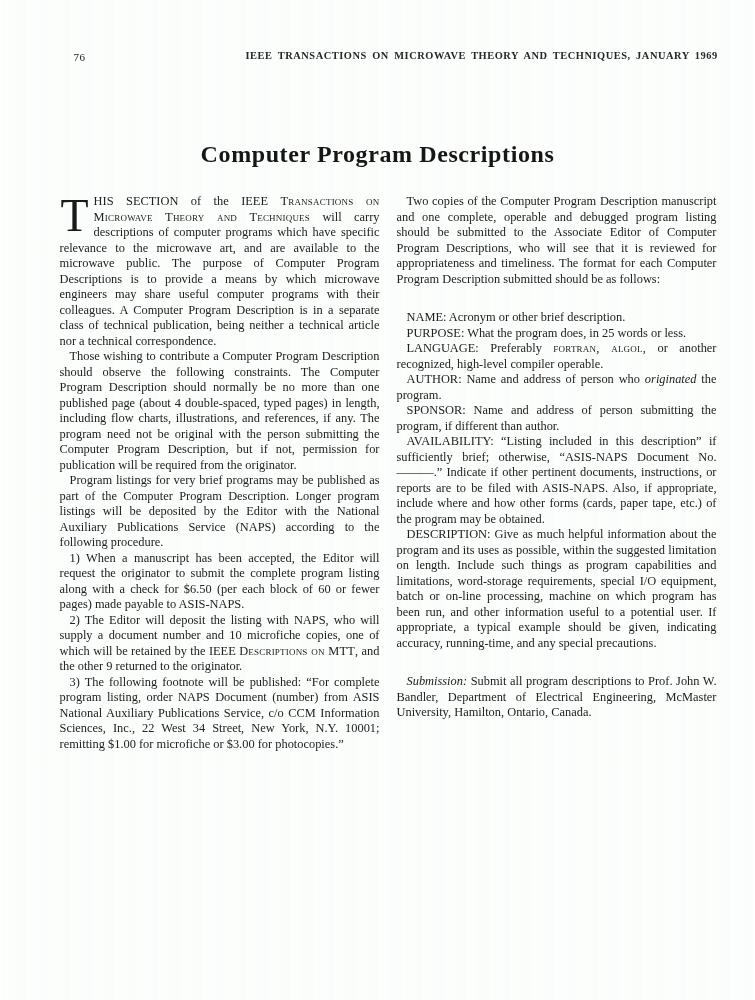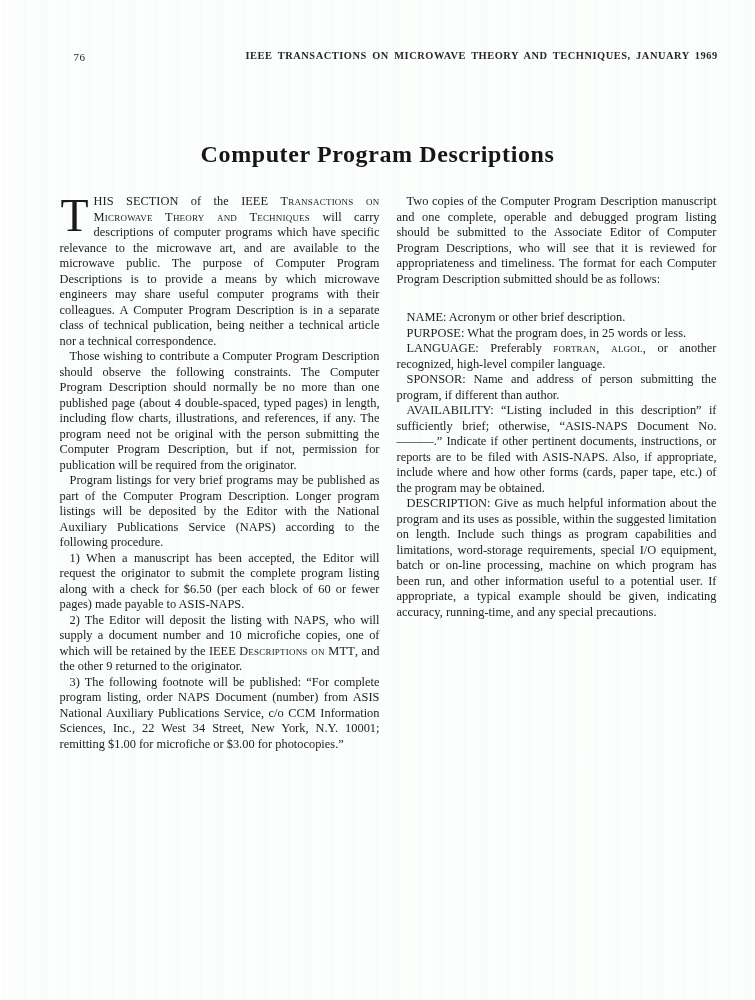--- a/index.html
+++ b/index.html
@@ -118,20 +118,22 @@
         <p class="para indent"><span class="normal">Those wishing to contribute a Computer Program Description should observe the following constraints. The Computer Program Description should normally be no more than one published page (about 4 double-spaced, typed pages) in length, including flow charts, illustrations, and references, if any. The program need not be original with the person submitting the Computer Program Description, but if not, permission for publication will be required from the originator.</span></p>
         <p class="para indent"><span class="normal">Program listings for very brief programs may be published as part of the Computer Program Description. Longer program listings will be deposited by the Editor with the National Auxiliary Publications Service (NAPS) according to the following procedure.</span></p>
         <p class="para indent"><span class="normal">1) When a manuscript has been accepted, the Editor will request the originator to submit the complete program listing along with a check for $6.50 (per each block of 60 or fewer pages) made payable to ASIS-NAPS.</span></p>
         <p class="para indent"><span class="normal">2) The Editor will deposit the listing with NAPS, who will supply a document number and 10 microfiche copies, one of which will be retained by the IEEE </span><span class="smallcaps">Descriptions on MTT</span><span class="normal">, and the other 9 returned to the originator.</span></p>
         <p class="para indent"><span class="normal">3) The following footnote will be published: “For complete program listing, order NAPS Document (number) from ASIS National Auxiliary Publications Service, c/o CCM Information Sciences, Inc., 22 West 34 Street, New York, N.Y. 10001; remitting $1.00 for microfiche or $3.00 for photocopies.”</span></p>
       </div>
     <div class="column right">
         <p class="para indent"><span class="normal">Two copies of the Computer Program Description manuscript and one complete, operable and debugged program listing should be submitted to the Associate Editor of Computer Program Descriptions, who will see that it is reviewed for appropriateness and timeliness. The format for each Computer Program Description submitted should be as follows:</span></p>
         <p class="para indent spaced"><span class="normal">NAME: Acronym or other brief description.</span></p>
         <p class="para indent"><span class="normal">PURPOSE: What the program does, in 25 words or less.</span></p>
-        <p class="para indent"><span class="normal">LANGUAGE: Preferably </span><span class="smallcaps">fortran, algol,</span><span class="normal"> or another recognized, high-level compiler language.</span></p>
+        <p class="para indent"><span class="normal">LANGUAGE: Preferably </span><span class="smallcaps">fortran, algol,</span><span class="normal"> or another recognized, high-level compiler operable.</span></p>
+        <p class="para indent"><span class="normal">AUTHOR: Name and address of person who </span><span class="italic">originated</span><span class="normal"> the program.</span></p>
         <p class="para indent"><span class="normal">SPONSOR: Name and address of person submitting the program, if different than author.</span></p>
         <p class="para indent"><span class="normal">AVAILABILITY: “Listing included in this description” if sufficiently brief; otherwise, “ASIS-NAPS Document No. ———.” Indicate if other pertinent documents, instructions, or reports are to be filed with ASIS-NAPS. Also, if appropriate, include where and how other forms (cards, paper tape, etc.) of the program may be obtained.</span></p>
         <p class="para indent"><span class="normal">DESCRIPTION: Give as much helpful information about the program and its uses as possible, within the suggested limitation on length. Include such things as program capabilities and limitations, word-storage requirements, special I/O equipment, batch or on-line processing, machine on which program has been run, and other information useful to a potential user. If appropriate, a typical example should be given, indicating accuracy, running-time, and any special precautions.</span></p>
+        <p class="para indent spaced"><span class="italic">Submission:</span><span class="normal"> Submit all program descriptions to Prof. John W. Bandler, Department of Electrical Engineering, McMaster University, Hamilton, Ontario, Canada.</span></p>
       </div>
   </div>
 
 </div>
 
 </body></html>

